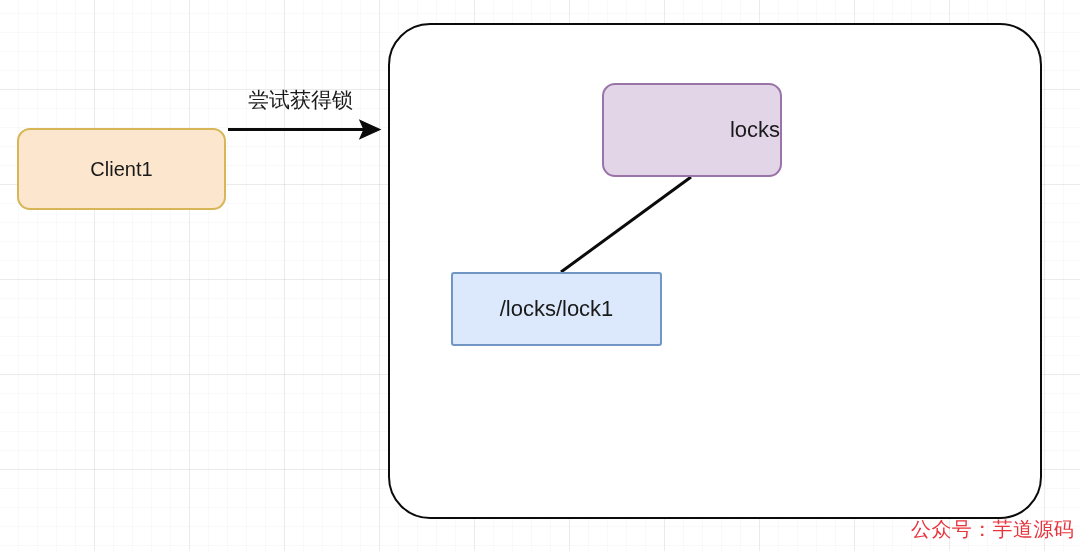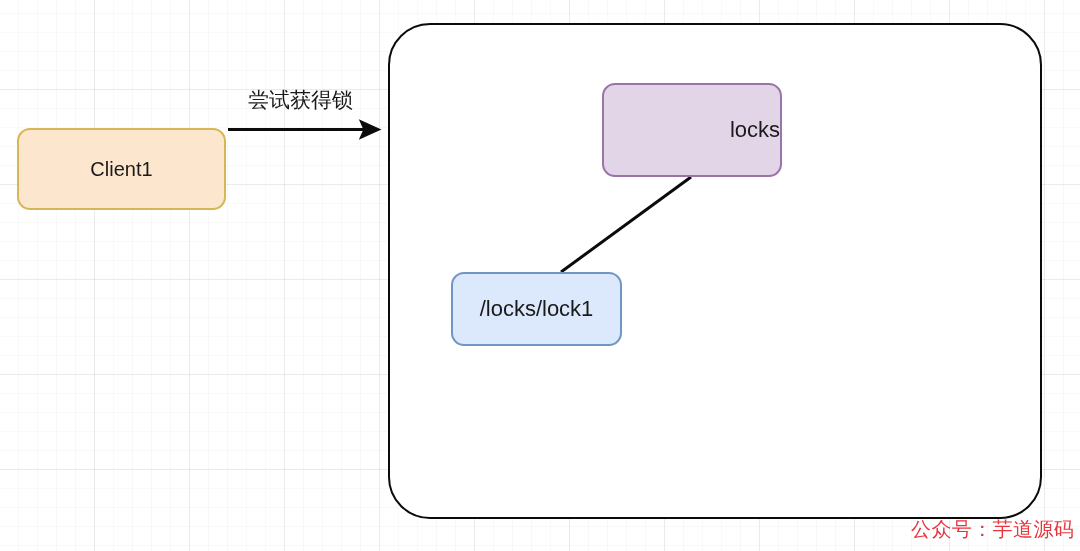--- a/index.html
+++ b/index.html
@@ -71,25 +71,25 @@
     border: 2px solid #9a74a8;
     border-radius: 13px;
     font-size: 22px;
     justify-content: flex-end;
   }
 
   
   .lock1-node {
     left: 451px;
     top: 272px;
-    width: 171px;
+    width: 211px;
     height: 74px;
     background: #dce8fb;
     border: 2px solid #7296c4;
-    border-radius: 13px;
+    border-radius: 3px;
     font-size: 22px;
   }
 
   
   .edge-label {
     position: absolute;
     left: 248px;
     top: 88px;
     font-size: 21px;
     color: #1a1a1a;

